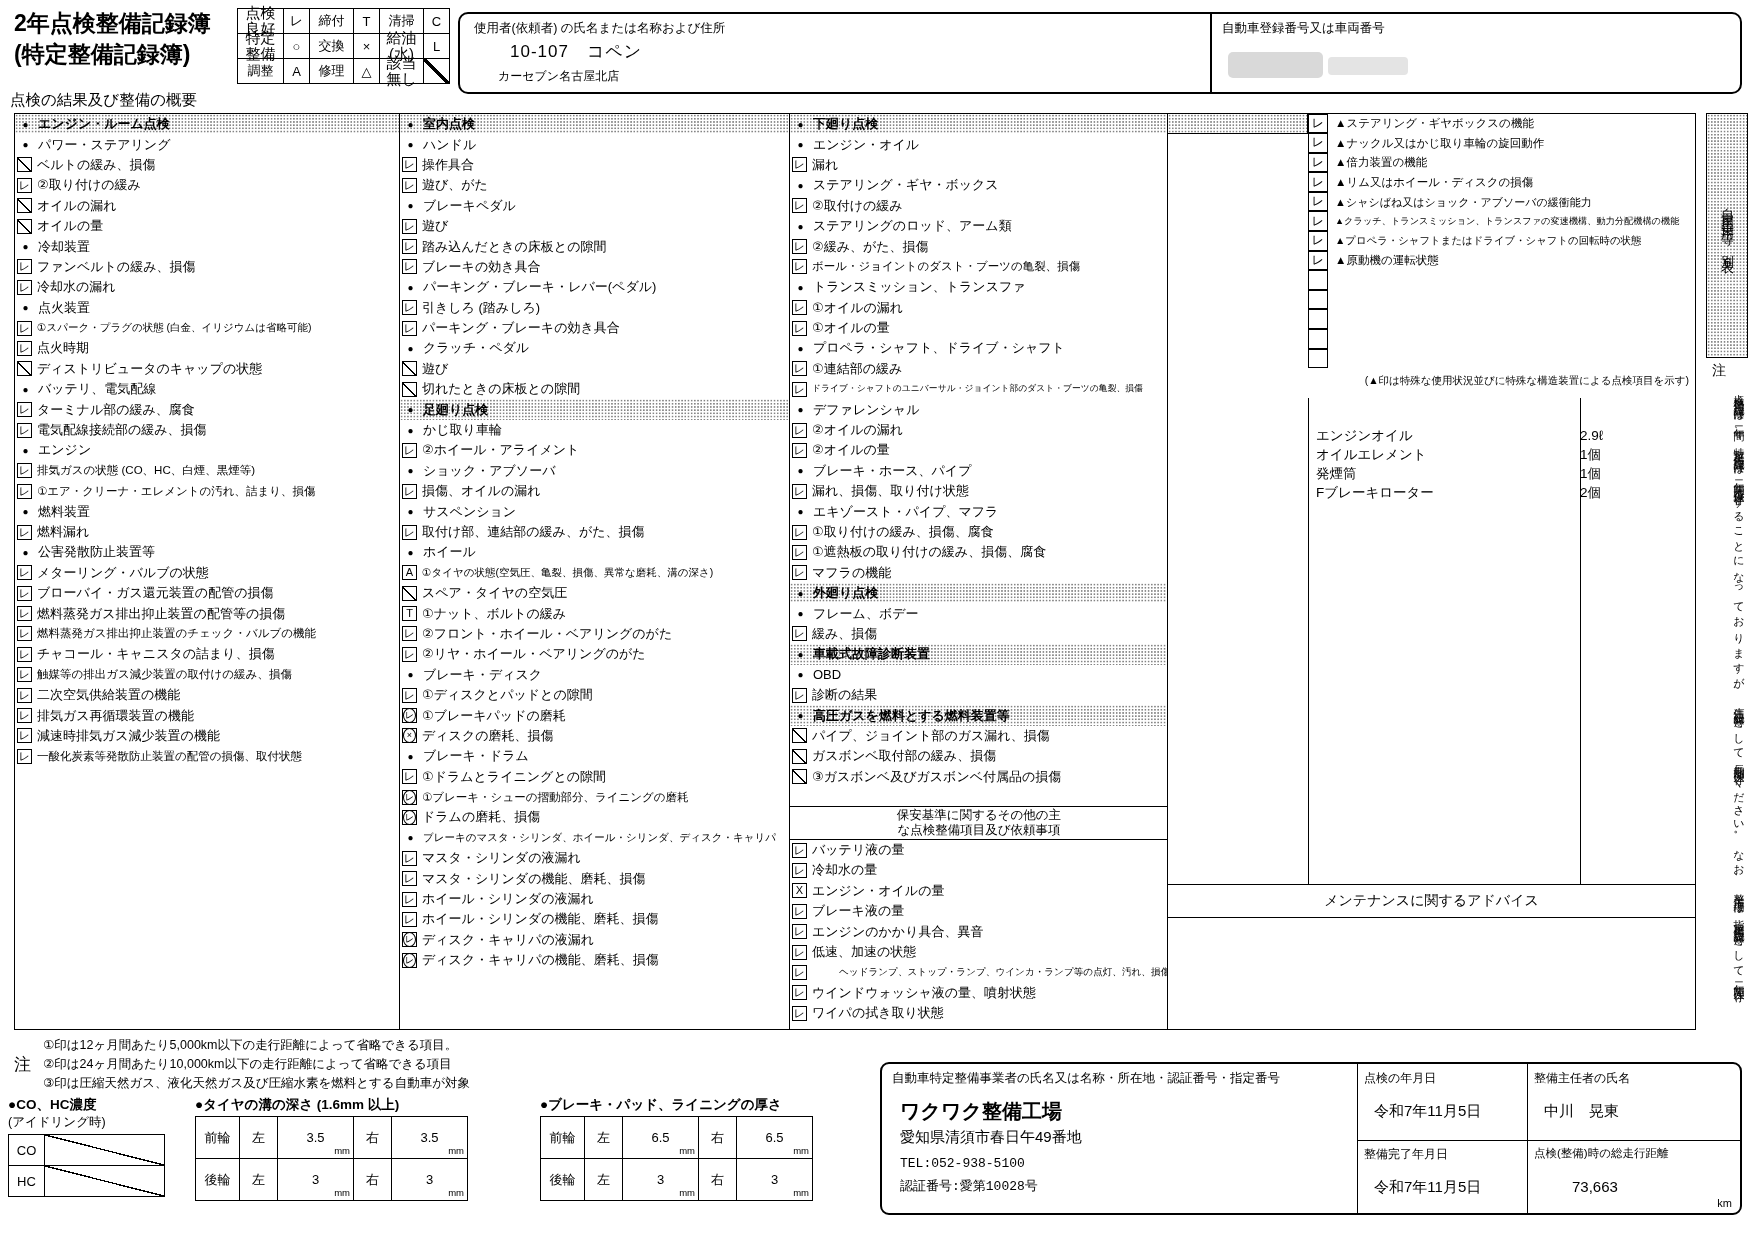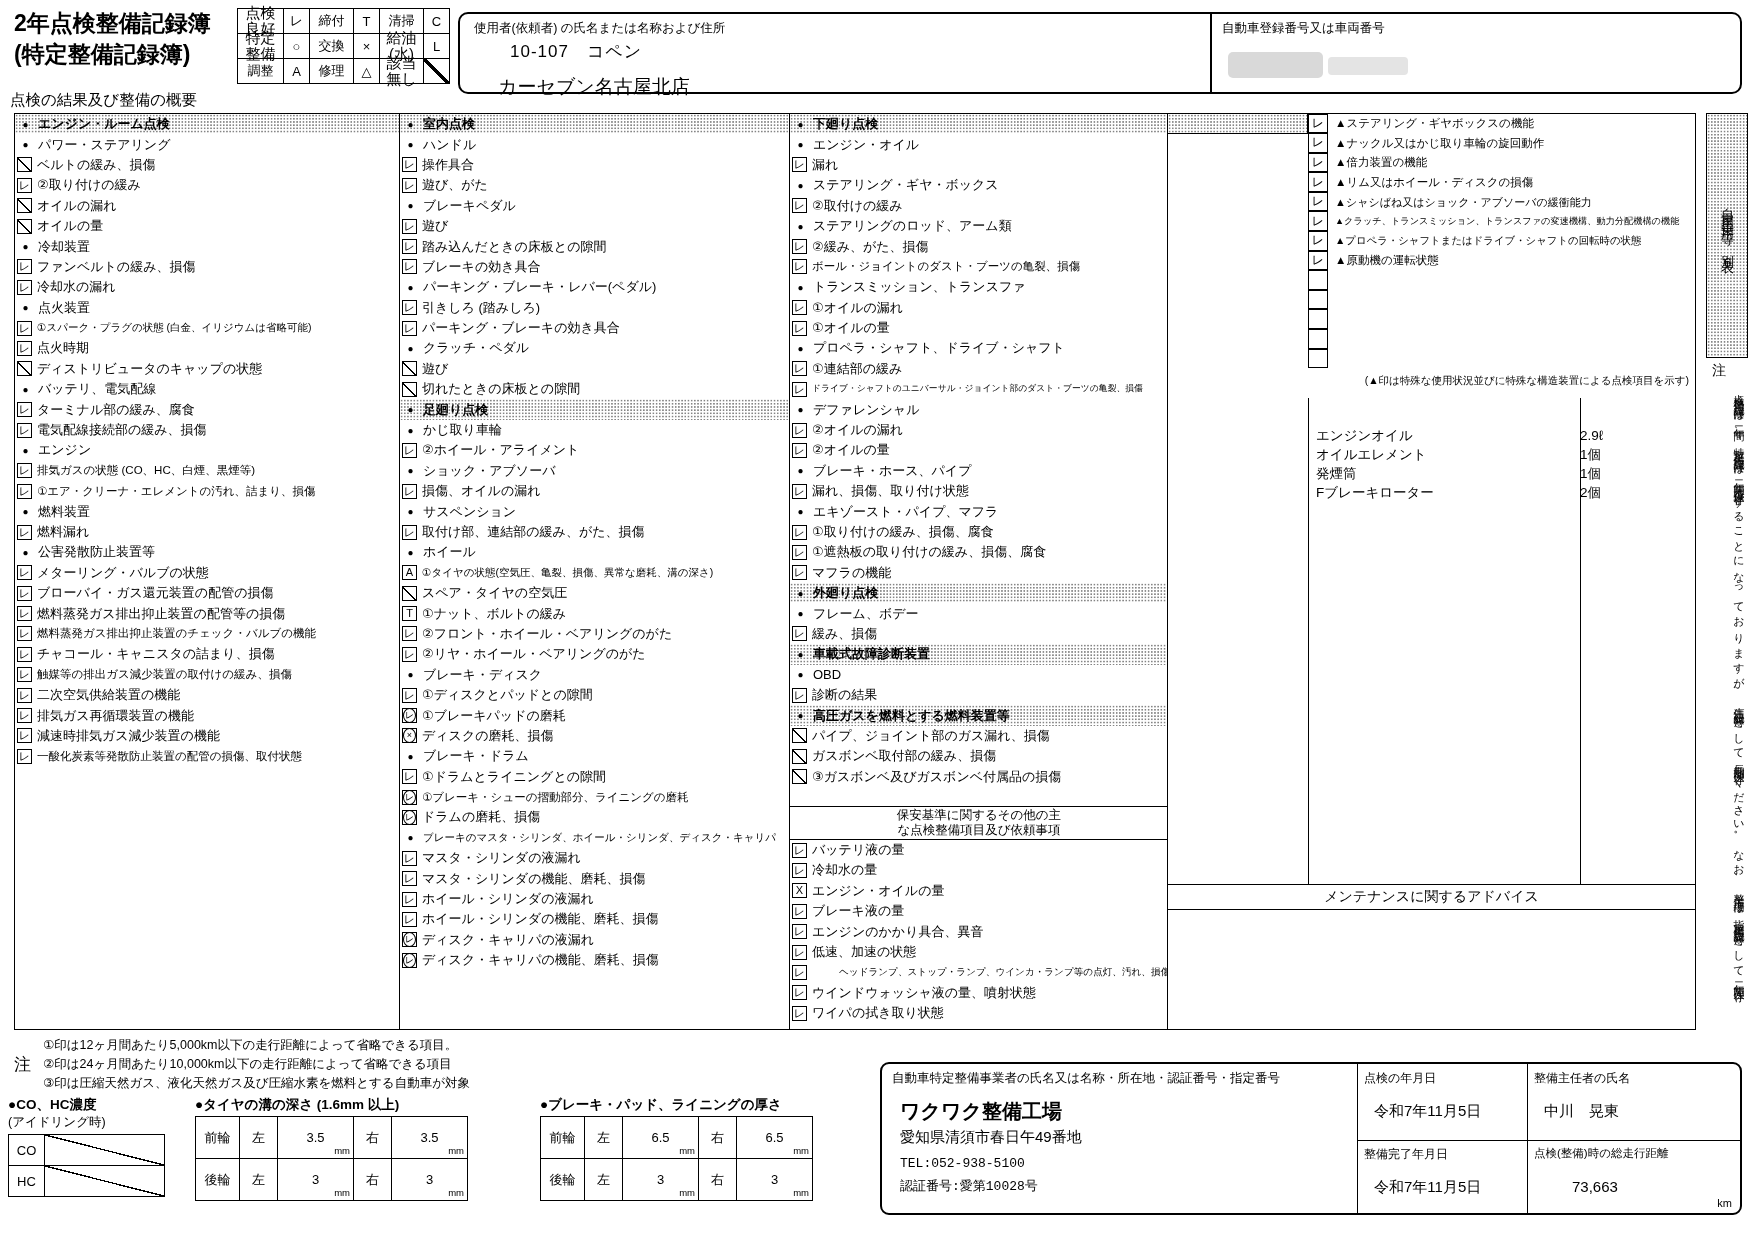--- a/index.html
+++ b/index.html
@@ -13,21 +13,21 @@
   .lg-c{border-right:1.5px solid #000;border-bottom:1.5px solid #000;height:25px;
         display:flex;align-items:center;justify-content:center;box-sizing:border-box;}
   .lg-l{font-size:13px;text-align:center;white-space:pre-line;line-height:1.05;}
   .lg-l.two{font-size:15px;text-align:center;}
   .lg-m{font-size:13px;}
   .lg-m.slash{background:linear-gradient(to top right,transparent 44%,#000 44%,#000 54%,transparent 54%);}
   .topbox{position:absolute;left:458px;top:12px;width:1284px;height:82px;border:2px solid #000;border-radius:10px;box-sizing:border-box;}
   .topbox-div{position:absolute;left:750px;top:-2px;bottom:-2px;border-left:2px solid #000;}
   .user-label{position:absolute;left:14px;top:6px;font-size:12.5px;}
   .user-l1{position:absolute;left:50px;top:26px;font-size:17px;letter-spacing:1px;}
-  .user-l2{position:absolute;left:38px;top:60px;font-size:19px;}
+  .user-l2{position:absolute;left:38px;top:54px;font-size:12px;}
   .reg-label{position:absolute;left:762px;top:6px;font-size:12.5px;}
   .blob1{position:absolute;left:768px;top:38px;width:95px;height:26px;background:#d9d9d9;border-radius:5px;}
   .blob2{position:absolute;left:868px;top:43px;width:80px;height:18px;background:#e4e4e4;border-radius:4px;}
   .overview{position:absolute;left:10px;top:90px;font-size:15.5px;}
   
   .col{position:absolute;top:113px;height:917px;border:1.5px solid #000;box-sizing:border-box;background:#fff;}
   #col1{left:14px;width:387px;}
   #col2{left:399px;width:392px;}
   #col3{left:789px;width:380px;}
   .row{display:flex;align-items:center;height:20.4px;overflow:hidden;white-space:nowrap;}
@@ -56,21 +56,21 @@
   .p-parts-h{position:absolute;left:140px;right:0;top:284px;height:26px;border-top:1.5px solid #000;border-bottom:1.5px solid #000;
              display:flex;box-sizing:border-box;}
   .ph-name{width:272px;display:flex;align-items:center;justify-content:center;font-weight:bold;font-size:15px;}
   .ph-qty{flex:1;display:flex;align-items:center;justify-content:center;font-weight:bold;font-size:15px;}
   .p-left{position:absolute;left:140px;top:284px;height:486px;border-left:1.5px solid #000;}
   .p-div{position:absolute;left:412px;top:284px;height:486px;border-left:1.5px solid #000;}
   .p-partrows{position:absolute;left:140px;right:0;top:312px;}
   .pp-row{display:flex;height:19px;align-items:center;}
   .pp-name{width:272px;padding-left:8px;font-size:13.5px;box-sizing:border-box;}
   .pp-qty{flex:1;text-align:left;padding-right:24px;font-size:13.5px;}
-  .p-advice{position:absolute;left:0;right:0;top:770px;height:26px;border-top:1.5px solid #000;border-bottom:1.5px solid #000;
+  .p-advice{position:absolute;left:0;right:0;top:770px;height:34px;border-top:1.5px solid #000;border-bottom:1.5px solid #000;
             display:flex;align-items:center;justify-content:center;font-size:14px;box-sizing:border-box;}
   
   .tab{position:absolute;left:1706px;top:113px;width:42px;height:245px;border:1.5px solid #000;box-sizing:border-box;
        background-image:radial-gradient(#858585 0.75px,transparent 0.9px);background-size:3.2px 3.2px;
        display:flex;align-items:center;justify-content:center;}
   .tab span{writing-mode:vertical-rl;text-orientation:upright;font-size:13px;letter-spacing:5px;}
   .side-note-mark{position:absolute;left:1712px;top:362px;font-size:14px;}
   .side-text{position:absolute;left:1698px;top:385px;width:52px;height:625px;writing-mode:vertical-rl;text-orientation:upright;
              font-size:11px;letter-spacing:2.5px;line-height:2.0;}
   

